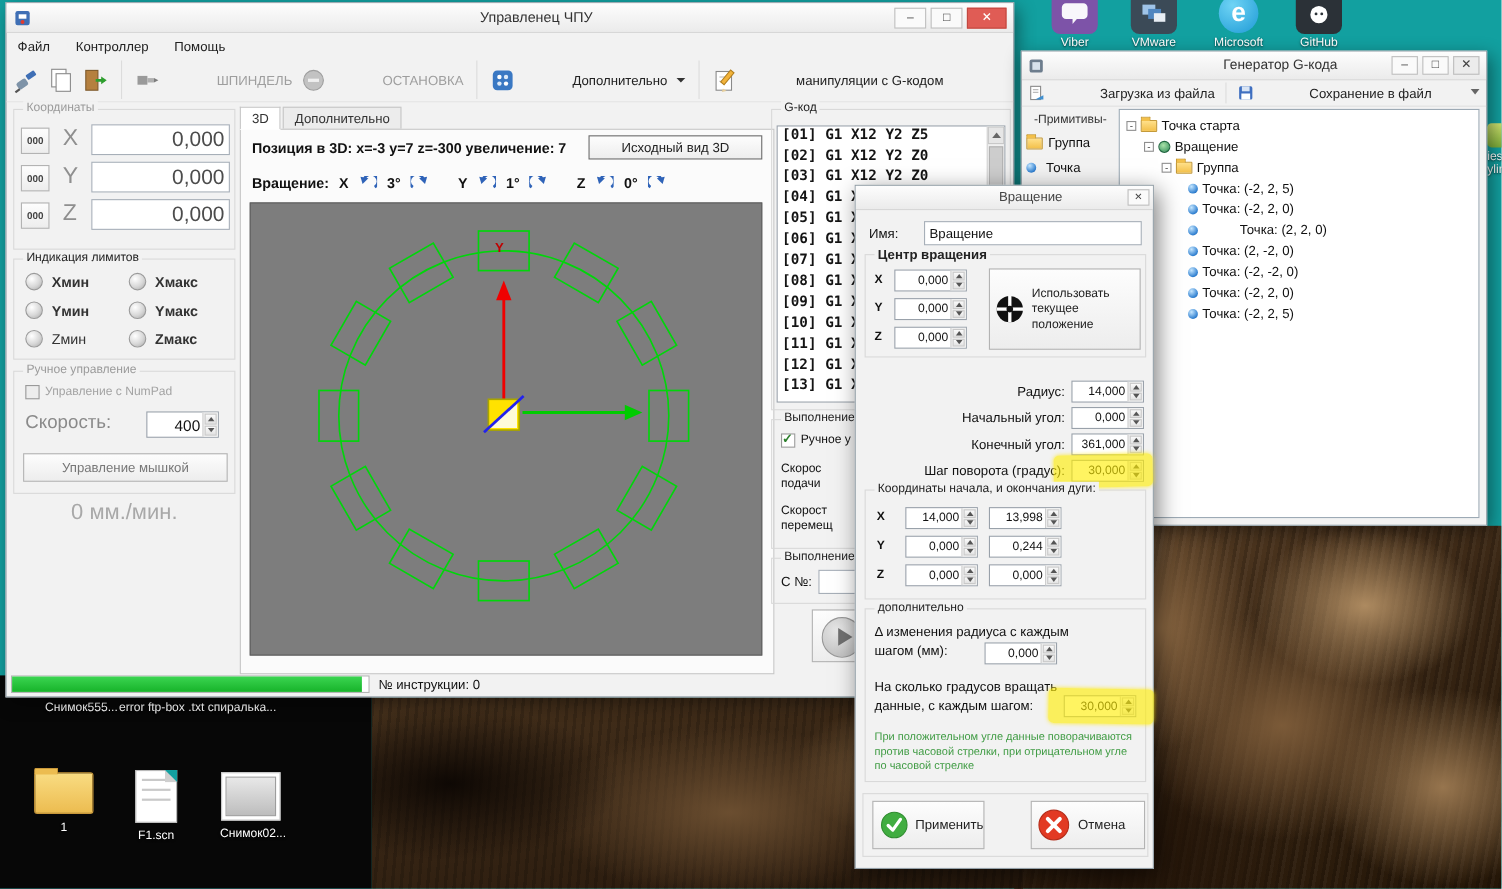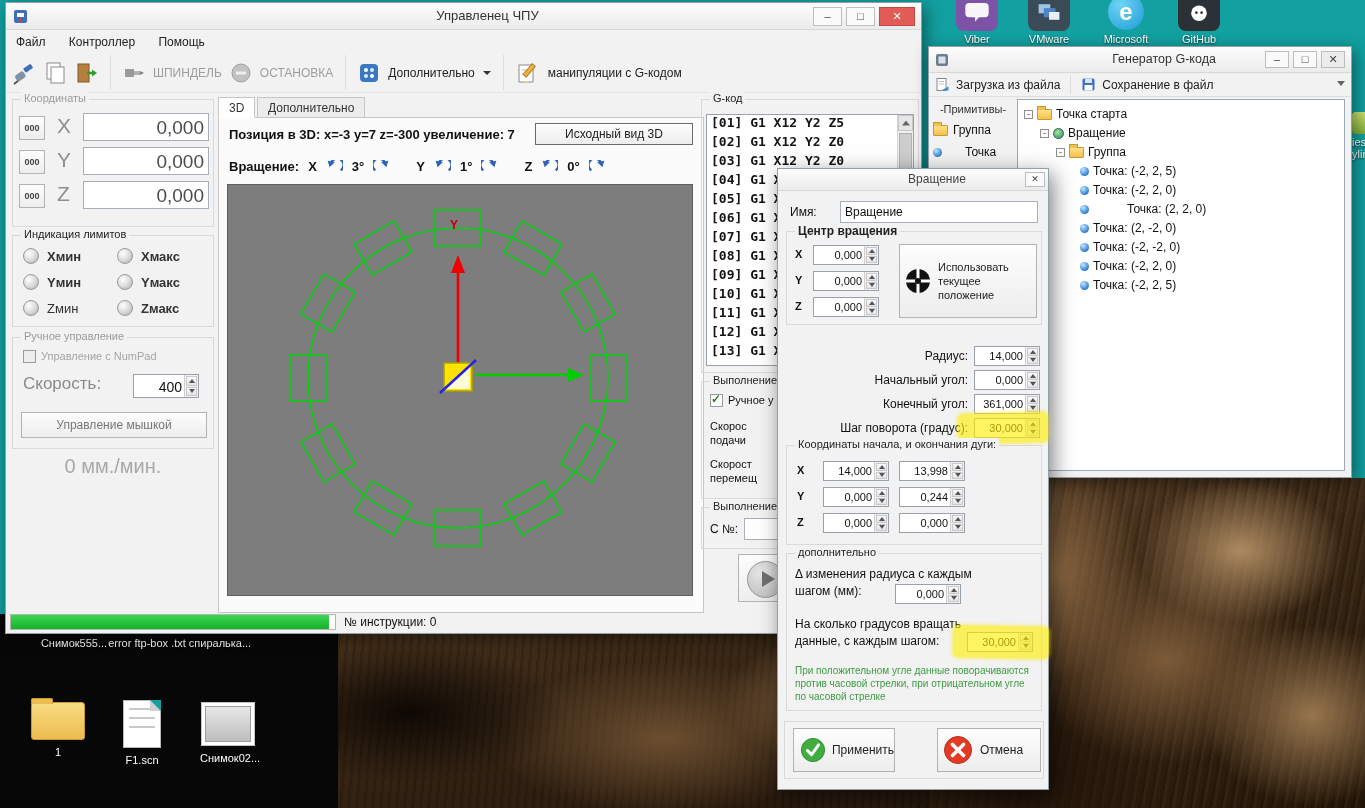--- a/index.html
+++ b/index.html
@@ -61,21 +61,21 @@
   .led { position:absolute; width:16px; height:16px; border-radius:50%; border:1px solid #9a9a9a; background:radial-gradient(circle at 35% 32%, #ffffff, #d8d8d8 55%, #a8a8a8); }
   .cb { position:absolute; width:13px; height:13px; background:#fff; border:1px solid #9a9a9a; }
   .cb.ck::after { content:"✓"; position:absolute; left:0; top:-3px; font-size:12px; font-weight:bold; color:#2c7f2c; }
   .btn { position:absolute; background:linear-gradient(#fdfdfd,#ededed); border:1px solid #b3b3b3; text-align:center; color:#444; }
   .sep { width:1px; align-self:stretch; background:#dcdcdc; margin:2px 4px; }
 
   
   .menubar { position:absolute; left:0; top:28px; right:0; height:22px; }
   .mi { display:inline-block; padding:4px 10px; font-size:12px; color:#222; }
   .toolbar { position:absolute; left:0; top:50px; right:0; height:40px; display:flex; align-items:center; padding-left:6px; gap:8px; border-bottom:1px solid #e4e4e4; }
-  .tlabel { font-size:12px; color:#222; }
+  .tlabel { font-size:12px; color:#222;margin-left:44px; }
   .tlabel.dis { color:#9e9e9e; }
   .caret { width:0; height:0; border-left:4px solid transparent; border-right:4px solid transparent; border-top:4px solid #333; }
 
   
   .tab { position:absolute; top:0; height:21px; border:1px solid #c6c6c6; background:#ececec; font-size:12px; padding:3px 10px; color:#333; }
   .tab.on { background:#fff; border-bottom-color:#fff; z-index:2; }
   .tabpanel { position:absolute; left:0; top:20px; right:0; bottom:0; background:#fbfbfb; border:1px solid #c6c6c6; }
 
   
   .glist { position:absolute; background:#fff; border:1px solid #9aa2ab; overflow:hidden; }
@@ -447,21 +447,21 @@
     <span class="tlabel">Сохранение в файл</span>
     <span style="position:absolute;right:6px;top:8px;width:0;height:0;border-left:4px solid transparent;border-right:4px solid transparent;border-top:5px solid #666;"></span>
   </div>
 
   <div class="abs" style="left:4px;top:56px;width:80px;">
     <div style="font-size:11px;color:#333;text-align:center;">-Примитивы-</div>
     <div style="display:flex;align-items:center;gap:5px;margin-top:8px;">
       <span class="tfold"></span>
       <span style="font-size:12px;">Группа</span>
     </div>
-    <div style="display:flex;align-items:center;gap:23px;margin-top:8px;">
+    <div style="display:flex;align-items:center;gap:9px;margin-top:8px;">
       <span class="tpoint"></span>
       <span style="font-size:12px;">Точка</span>
     </div>
   </div>
 
   <div class="abs" style="left:88px;top:52px;width:328px;height:372px;background:#fff;border:1px solid #9daab5;">
     <div class="trow" style="left:6px;top:5px;">
       <span class="texp">-</span>
         <span class="tfold"></span>
         <span>Точка старта</span>

